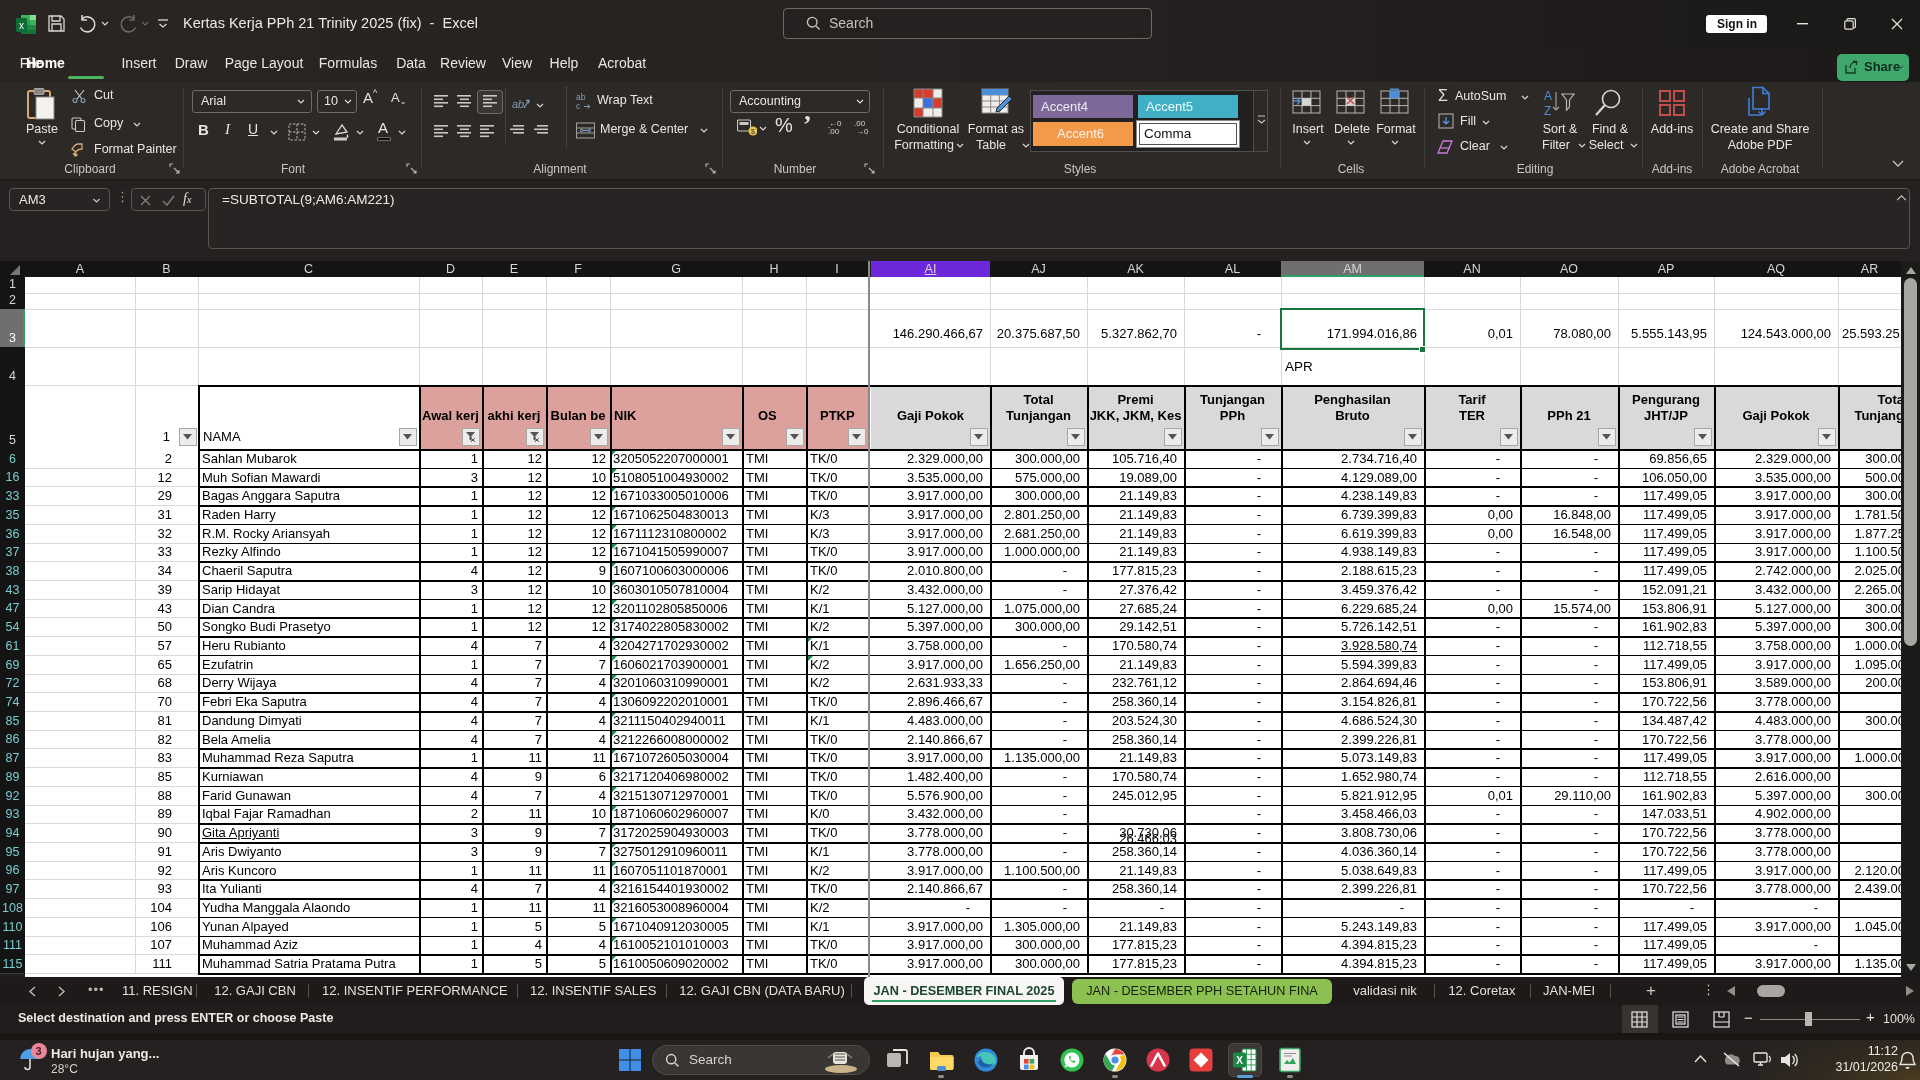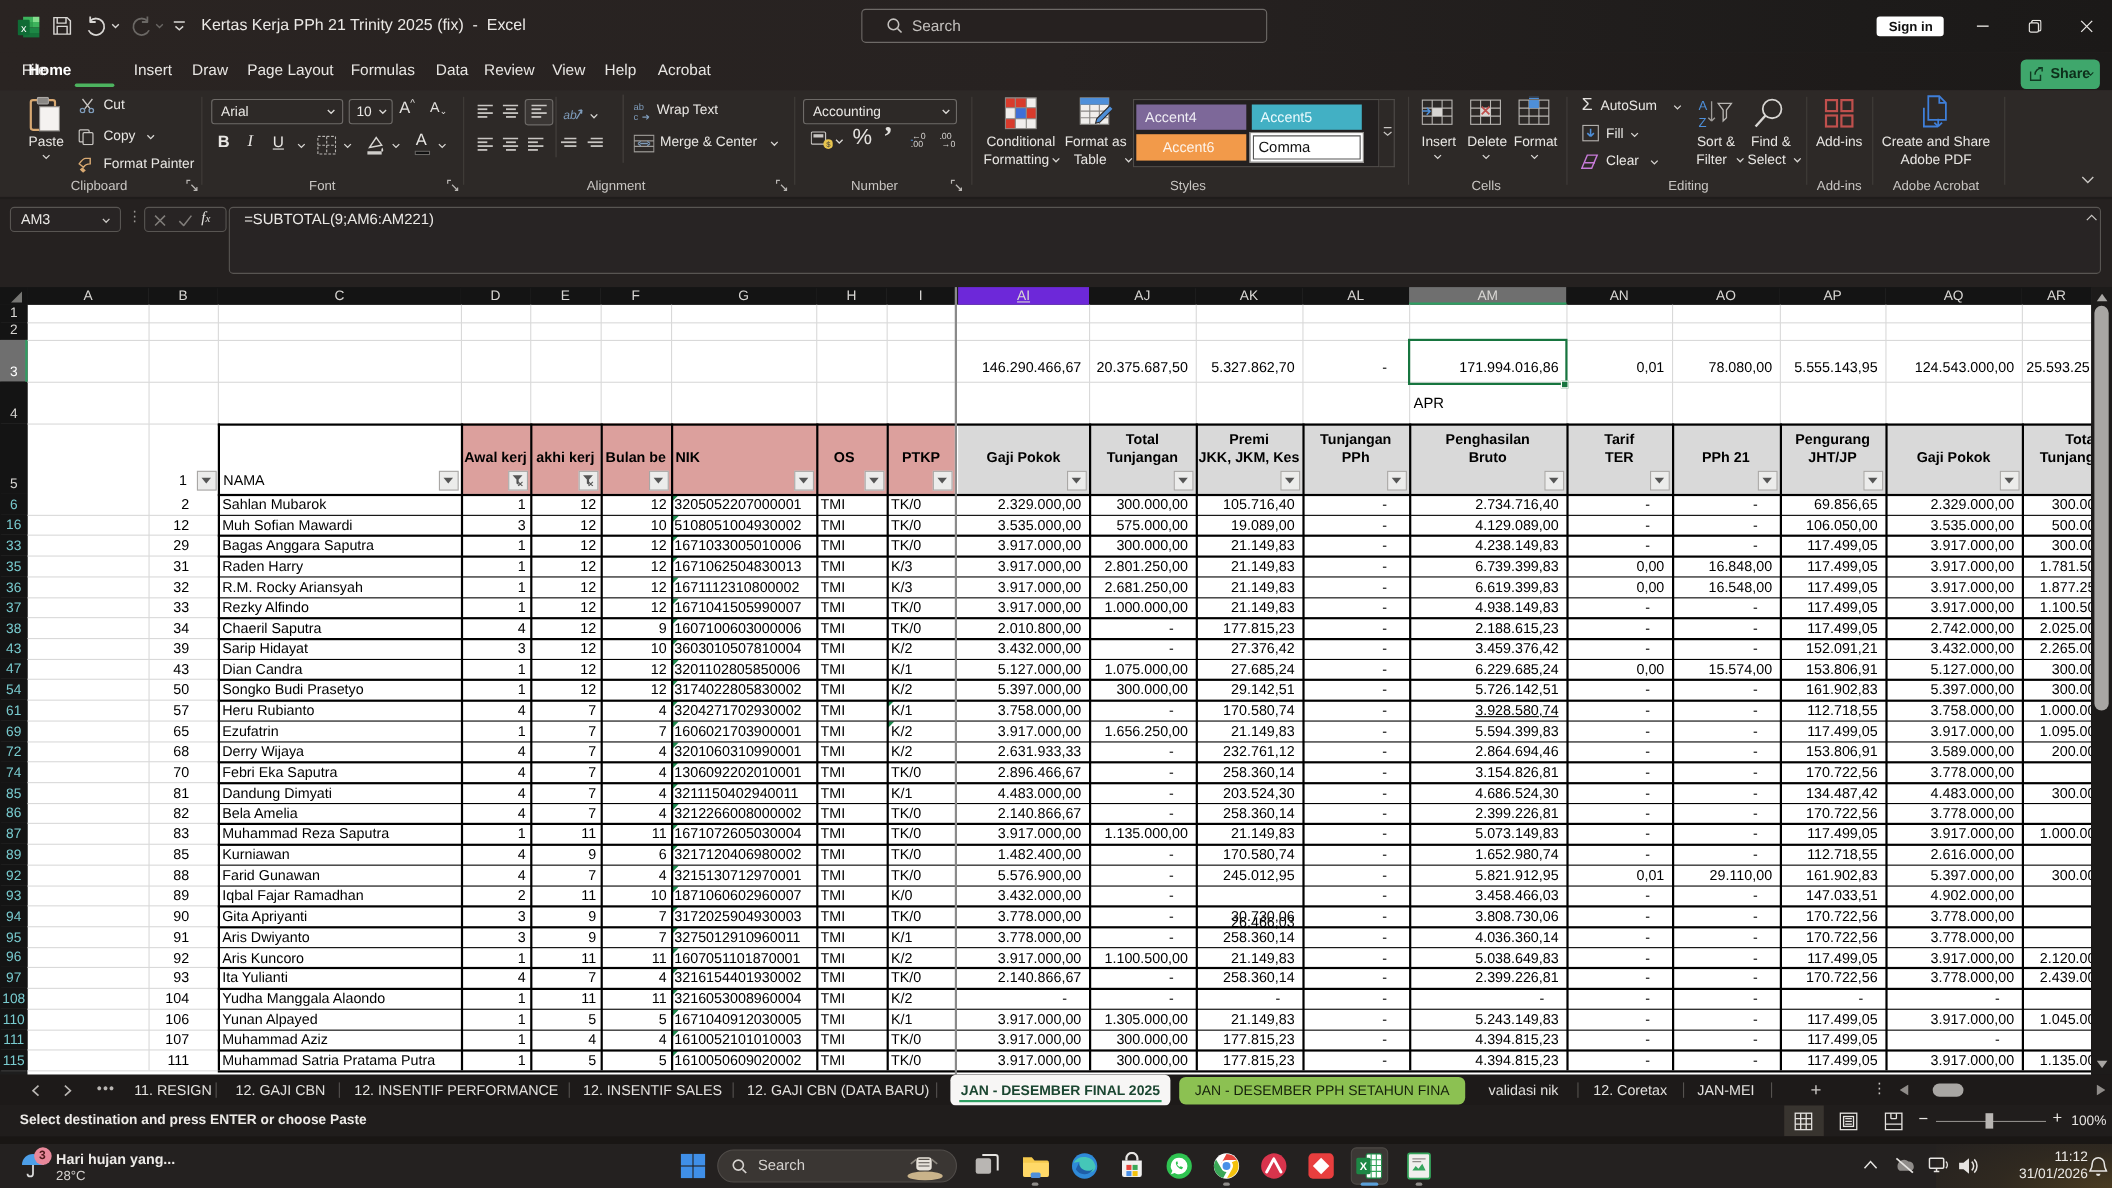--- a/index.html
+++ b/index.html
@@ -1137,21 +1137,21 @@
       <div class="cell num" style="left:990px;top:544.43px;width:77px;height:17px;line-height:17px;">-</div>
       <div class="cell num" style="left:1087px;top:569px;width:90px;height:17px;line-height:17px;">26.466,03</div>
       <div class="cell num" style="left:1184px;top:544.43px;width:77px;height:17px;line-height:17px;">-</div>
       <div class="cell num" style="left:1281px;top:544.43px;width:136px;height:17px;line-height:17px;">3.458.466,03</div>
       <div class="cell num" style="left:1424px;top:544.43px;width:76px;height:17px;line-height:17px;">-</div>
       <div class="cell num" style="left:1520px;top:544.43px;width:78px;height:17px;line-height:17px;">-</div>
       <div class="cell num" style="left:1618px;top:544.43px;width:89px;height:17px;line-height:17px;">147.033,51</div>
       <div class="cell num" style="left:1714px;top:544.43px;width:117px;height:17px;line-height:17px;">4.902.000,00</div>
       <div class="ctri" style="left:611px;top:544.57px;"></div>
       <div class="cell num" style="left:135px;top:563.14px;width:37px;height:17px;line-height:17px;">90</div>
-      <div class="cell" style="left:202px;top:563.14px;width:217px;height:17px;line-height:17px;">Gita Apriyanti</div>
+      <div class="cell" style="left:202px;top:563.14px;width:217px;height:17px;line-height:17px;text-decoration:underline;">Gita Apriyanti</div>
       <div class="cell num" style="left:419px;top:563.14px;width:59px;height:17px;line-height:17px;">3</div>
       <div class="cell num" style="left:482px;top:563.14px;width:60px;height:17px;line-height:17px;">9</div>
       <div class="cell num" style="left:546px;top:563.14px;width:60px;height:17px;line-height:17px;">7</div>
       <div class="cell" style="left:613px;top:563.14px;width:129px;height:17px;line-height:17px;">3172025904930003</div>
       <div class="cell" style="left:746px;top:563.14px;width:60px;height:17px;line-height:17px;">TMI</div>
       <div class="cell" style="left:810px;top:563.14px;width:58px;height:17px;line-height:17px;">TK/0</div>
       <div class="cell num" style="left:871px;top:563.14px;width:112px;height:17px;line-height:17px;">3.778.000,00</div>
       <div class="cell num" style="left:990px;top:563.14px;width:77px;height:17px;line-height:17px;">-</div>
       <div class="cell num" style="left:1087px;top:563.14px;width:90px;height:17px;line-height:17px;">30.730,06</div>
       <div class="cell num" style="left:1184px;top:563.14px;width:77px;height:17px;line-height:17px;">-</div>

